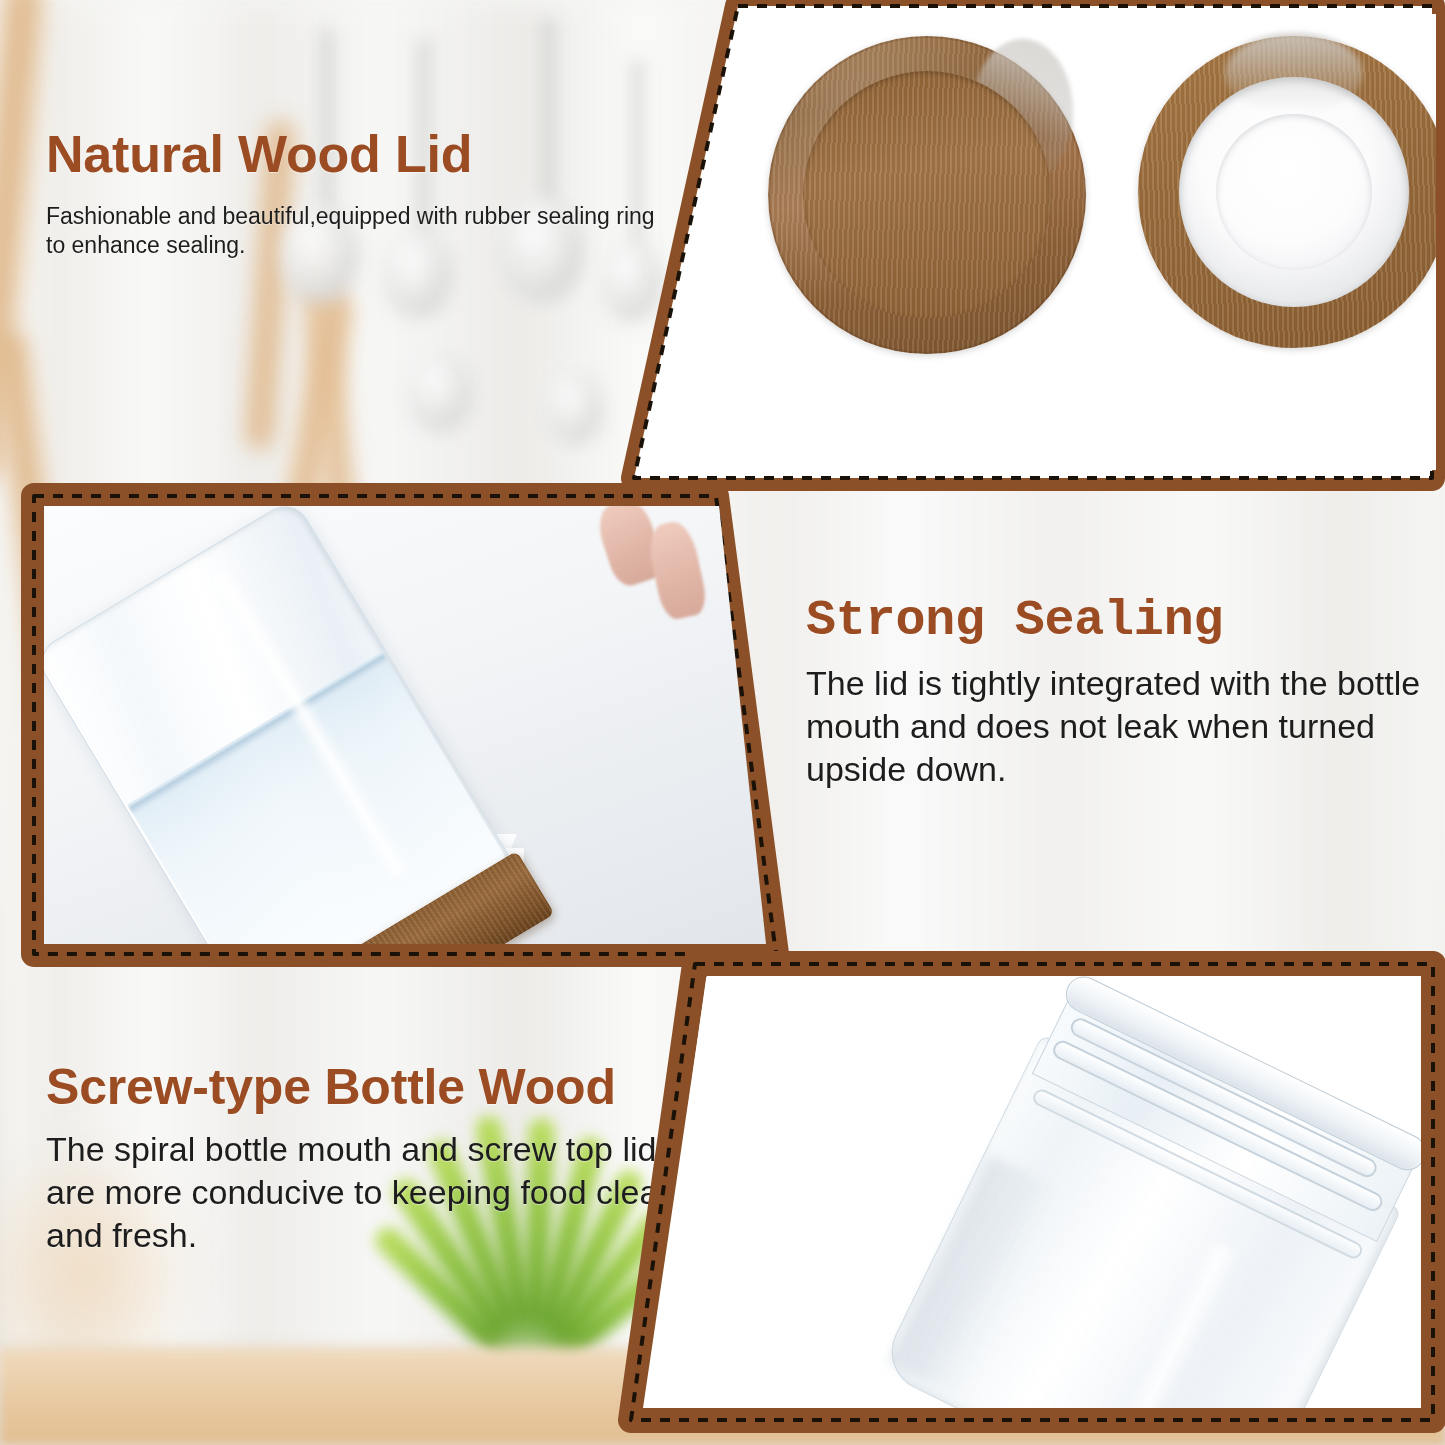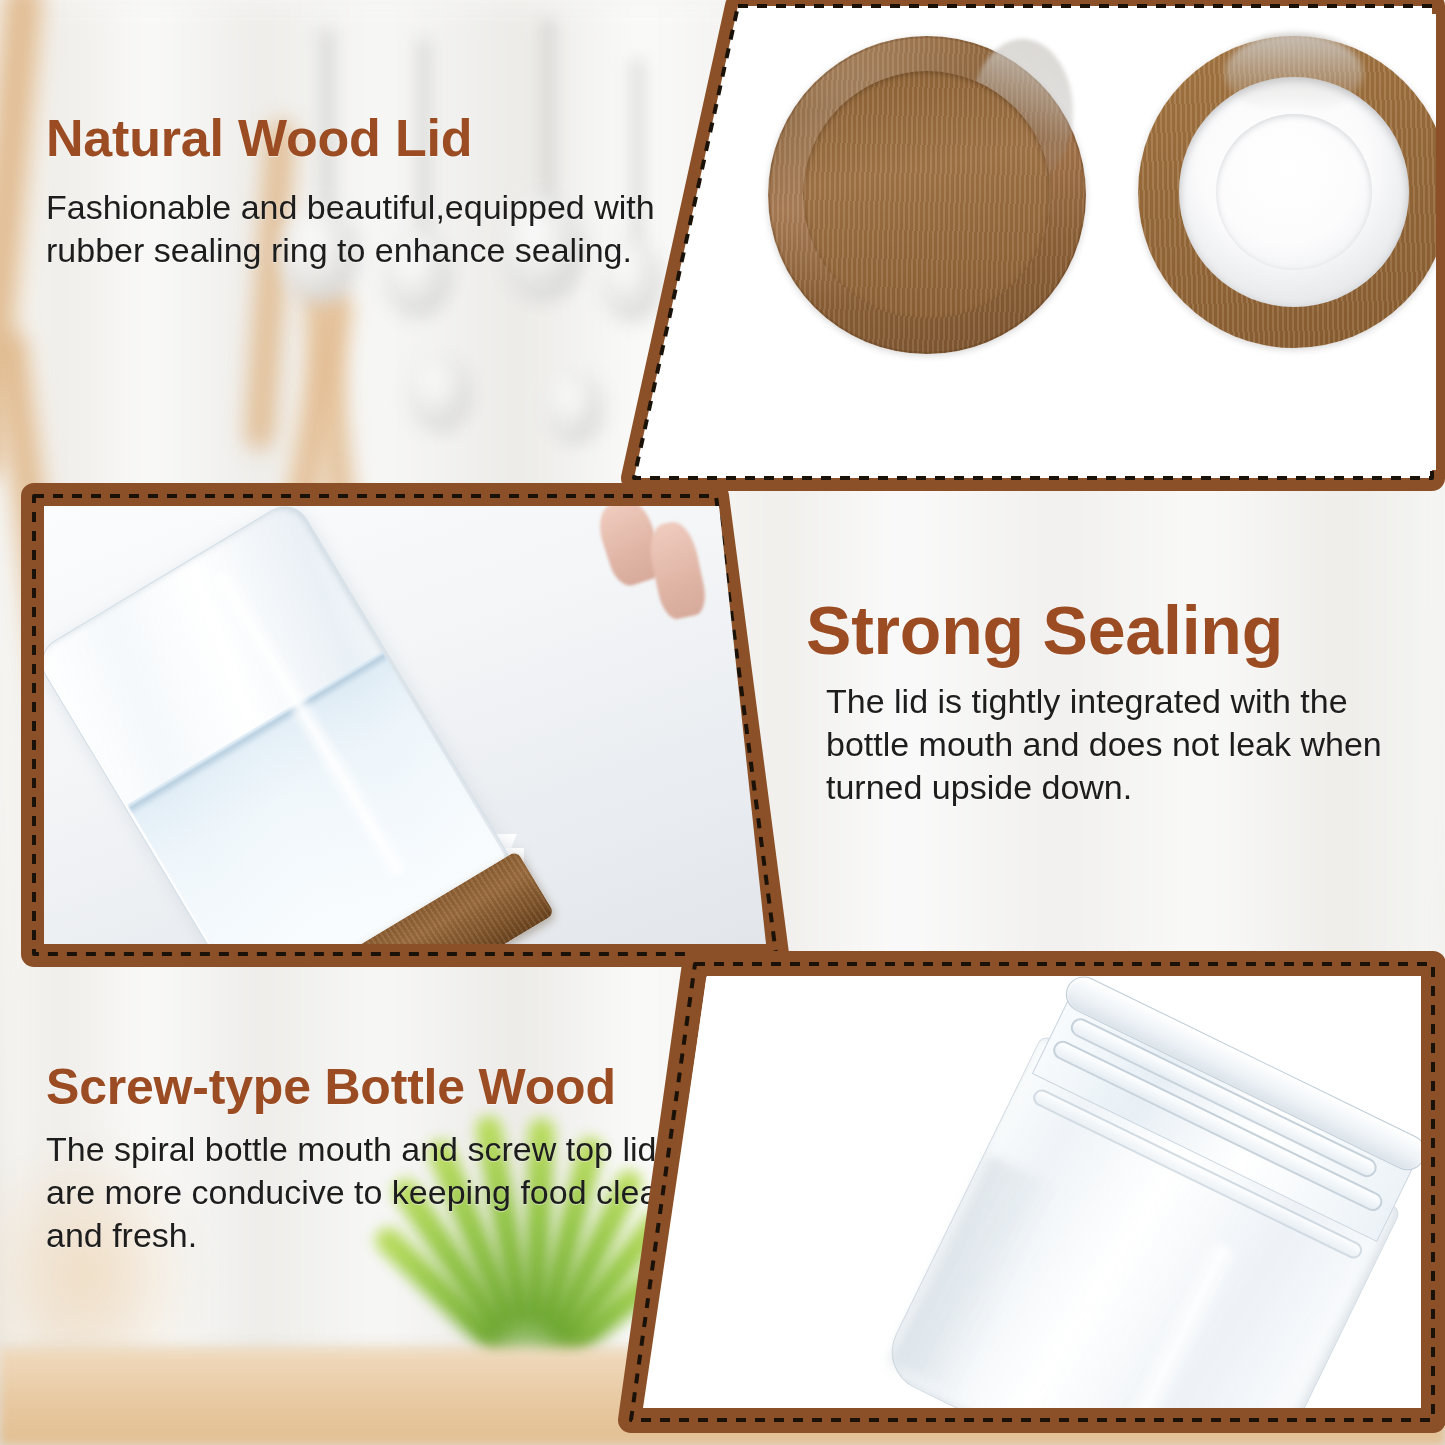--- a/index.html
+++ b/index.html
@@ -140,27 +140,27 @@
     line-height: 1.0;
     margin: 0 0 16px 0;
     text-shadow: 0 1px 1px rgba(255,255,255,.55);
   }
   .tb-body {
     color: #1d1d1d;
     line-height: 1.26;
     margin: 0;
     text-shadow: 0 1px 1px rgba(255,255,255,.45);
   }
-  #text-wood-lid   { left: 46px;  top: 112px;  width: 625px; }
+  #text-wood-lid   { left: 46px;  top: 128px;  width: 625px; }
   #text-wood-lid .tb-heading { font-size: 52px; }
-  #text-wood-lid .tb-body    { font-size: 34px; margin-top: 22px; }
+  #text-wood-lid .tb-body    { font-size: 23px; margin-top: 22px; }
 
   #text-sealing    { left: 806px; top: 596px;  width: 615px; }
-  #text-sealing .tb-heading { font-size: 68px; }
-  #text-sealing .tb-body    { font-size: 34px; margin-left: 20px; }
+  #text-sealing .tb-heading { font-size: 50px; font-family: Liberation Mono, monospace; }
+  #text-sealing .tb-body    { font-size: 34px; }
 
   #text-bottle-mouth { left: 46px; top: 1062px; width: 640px; }
   #text-bottle-mouth .tb-heading { font-size: 50px; }
   #text-bottle-mouth .tb-body    { font-size: 34px; }
 
   
   .panel { position: absolute; z-index: 8; }
   .panel svg { display: block; width: 100%; height: 100%; overflow: visible; }
   .panel-photo { position: absolute; overflow: hidden; }
 

